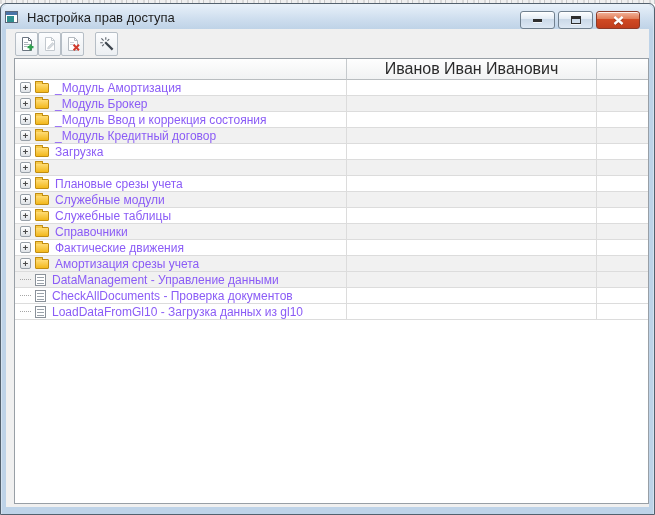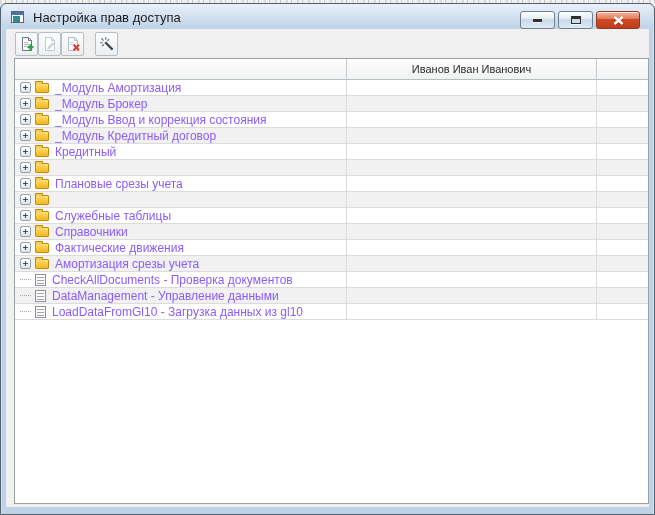--- a/index.html
+++ b/index.html
@@ -11,21 +11,21 @@
     background:repeating-linear-gradient(90deg,#d9d9d9 0 2px,#f3f3f3 2px 5px,#c9c9c9 5px 6px,#efefef 6px 11px); }
 
   
   .window { position:absolute; left:0; top:3px; width:655px; height:512px;
     background:#bed3e8; border:1px solid #53616e; border-radius:6px 6px 0 0;
     box-shadow:inset 0 1px 0 rgba(255,255,255,.65), inset 1px 0 0 rgba(255,255,255,.35), inset -1px 0 0 rgba(255,255,255,.35); }
 
   .titlebar { position:absolute; left:1px; right:1px; top:1px; height:24px;
     border-radius:5px 5px 0 0;
     background:linear-gradient(#e7f0f9,#cdddee 60%,#bfd3e7);
-    display:flex; align-items:center; padding-left:9px; }
+    display:flex; align-items:center; padding-left:3px; }
   .title-icon { width:15px; height:13px; margin-right:7px; flex:0 0 auto; }
   .title-text { font-size:13px; color:#1d1d1d; white-space:nowrap; }
 
   .controls { position:absolute; top:7px; right:14px; display:flex; gap:3px; }
   .ctl { height:18px; border:1px solid #70808f; border-radius:3px;
     display:flex; align-items:center; justify-content:center;
     background:linear-gradient(#fdfeff,#e2ebf4 45%,#cbd9e8 46%,#dde8f4);
     box-shadow:inset 0 1px 0 rgba(255,255,255,.8); }
   .ctl-min,.ctl-max { width:35px; }
   .ctl-close { width:44px; border-color:#8c3a28;
@@ -45,21 +45,21 @@
   .tbtn.gap { margin-left:11px; }
 
   
   .table { position:absolute; left:8px; top:29px; width:635px; height:446px;
     background:#ffffff; border:1px solid #989fa6; }
   .thead { display:flex; height:21px; }
   .hcell { border-right:1px solid #c6cacd; border-bottom:1px solid #b9bdc0;
     background:linear-gradient(#fefefe,#f1f2f3); height:21px; }
   .hcell.tree { width:332px; }
   .hcell.user { width:250px; display:flex; align-items:center; justify-content:center;
-    font-size:11px; color:#2b2b2b; }
+    font-size:16px; color:#2b2b2b; }
   .hcell.fill { flex:1; border-right:none; }
 
   .row { display:flex; height:16px; border-bottom:1px solid #dcdcdc; background:#ffffff; cursor:default; }
   .row.alt { background:#f1f1f1; }
   .cell-tree { width:332px; border-right:1px solid #dcdcdc; display:flex; align-items:center;
     padding-left:3px; white-space:nowrap; overflow:hidden; }
   .cell-user { width:250px; border-right:1px solid #dcdcdc; }
   .row-label { font-size:12px; color:#8b5cf6; }
 
   .expander { flex:0 0 auto; width:11px; height:11px; margin:0 4px 0 2px;
@@ -183,21 +183,21 @@
               <span class="expander">+</span>
               <span class="folder"></span>
               <span class="row-label">_Модуль Кредитный договор</span>
             </div>
             <div class="cell-user"></div>
           </div>
           <div class="row">
             <div class="cell-tree">
               <span class="expander">+</span>
               <span class="folder"></span>
-              <span class="row-label">Кредитный</span>
+              <span class="row-label">Загрузка</span>
             </div>
             <div class="cell-user"></div>
           </div>
           <div class="row alt">
             <div class="cell-tree">
               <span class="expander">+</span>
               <span class="folder"></span>
             </div>
             <div class="cell-user"></div>
           </div>
@@ -206,20 +206,21 @@
               <span class="expander">+</span>
               <span class="folder"></span>
               <span class="row-label">Плановые срезы учета</span>
             </div>
             <div class="cell-user"></div>
           </div>
           <div class="row alt">
             <div class="cell-tree">
               <span class="expander">+</span>
               <span class="folder"></span>
+              <span class="row-label">Служебные модули</span>
             </div>
             <div class="cell-user"></div>
           </div>
           <div class="row">
             <div class="cell-tree">
               <span class="expander">+</span>
               <span class="folder"></span>
               <span class="row-label">Служебные таблицы</span>
             </div>
             <div class="cell-user"></div>
@@ -238,39 +239,39 @@
               <span class="folder"></span>
               <span class="row-label">Фактические движения</span>
             </div>
             <div class="cell-user"></div>
           </div>
           <div class="row alt">
             <div class="cell-tree">
               <span class="expander">+</span>
               <span class="folder"></span>
               <span class="row-label">Амортизация срезы учета</span>
+            </div>
+            <div class="cell-user"></div>
+          </div>
+          <div class="row alt">
+            <div class="cell-tree">
+              <span class="stub"></span>
+              <span class="docicon"></span>
+              <span class="row-label">DataManagement - Управление данными</span>
             </div>
             <div class="cell-user"></div>
           </div>
           <div class="row">
             <div class="cell-tree">
               <span class="stub"></span>
               <span class="docicon"></span>
               <span class="row-label">CheckAllDocuments - Проверка документов</span>
             </div>
             <div class="cell-user"></div>
           </div>
-          <div class="row alt">
-            <div class="cell-tree">
-              <span class="stub"></span>
-              <span class="docicon"></span>
-              <span class="row-label">DataManagement - Управление данными</span>
-            </div>
-            <div class="cell-user"></div>
-          </div>
           <div class="row">
             <div class="cell-tree">
               <span class="stub"></span>
               <span class="docicon"></span>
               <span class="row-label">LoadDataFromGl10 - Загрузка данных из gl10</span>
             </div>
             <div class="cell-user"></div>
           </div>
         </div>
     </div>

